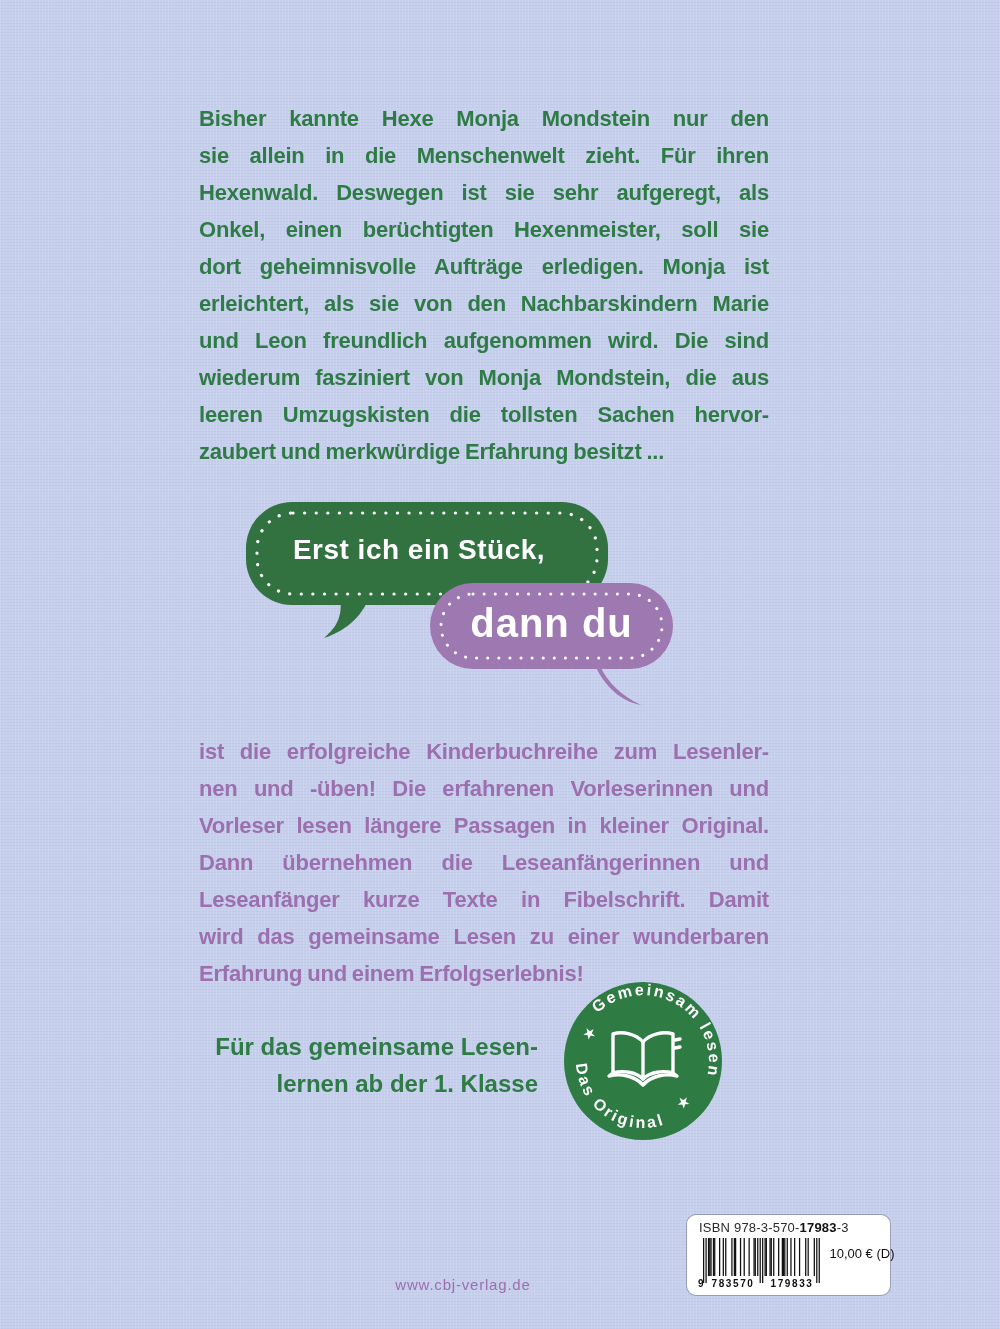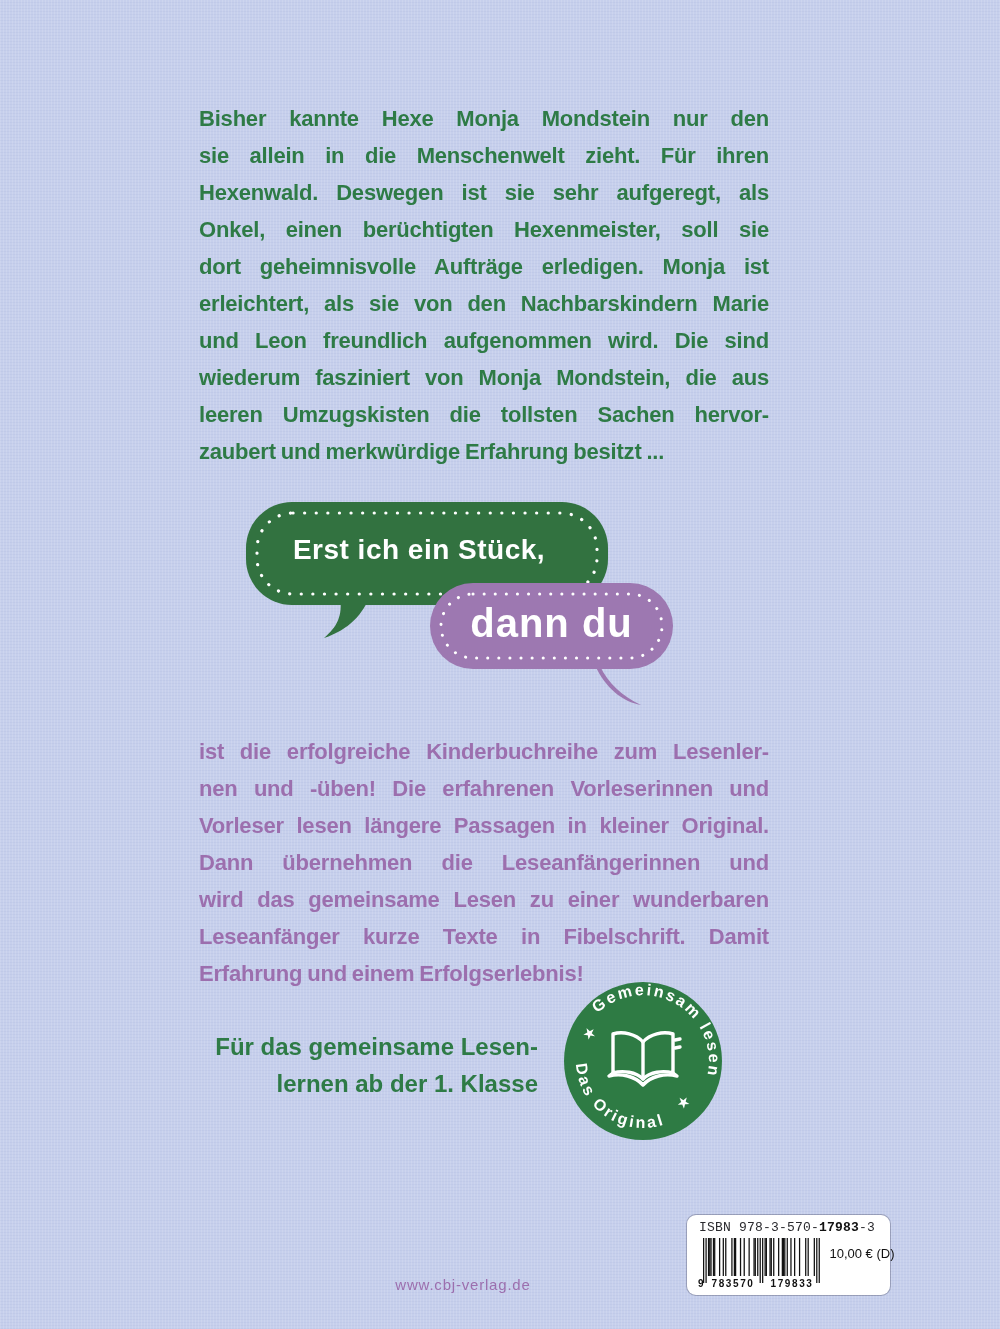--- a/index.html
+++ b/index.html
@@ -24,21 +24,21 @@
   #bubble1-label{left:238px;top:500px;width:362px;height:100px;font-size:28px;letter-spacing:.5px;}
   #bubble2-label{left:430px;top:581px;width:243px;height:84px;font-size:40px;letter-spacing:1px;}
   #cta{position:absolute;left:175px;top:1028px;width:363px;text-align:right;
         font-size:24px;line-height:37px;font-weight:700;}
   #badge{position:absolute;left:563px;top:981px;width:160px;height:160px;}
   .badge-arc{fill:#ffffff;font-weight:700;font-size:16px;letter-spacing:2.2px;
         font-family:"Liberation Sans",sans-serif;}
   #barcode-box{position:absolute;left:687px;top:1215px;width:203px;height:80px;background:#ffffff;
         border-radius:9px;box-shadow:0 0 0 1px rgba(40,40,60,.28);}
   #isbn-line{position:absolute;left:12px;top:5px;font-size:13px;color:#2a2a2e;
-        letter-spacing:.2px;white-space:nowrap;font-family:Liberation Mono, monospace;}
+        letter-spacing:.2px;white-space:nowrap;}
   #isbn-line b{font-weight:700;color:#111;}
   #barcode-svg{position:absolute;left:8px;top:23px;}
   .bc-digit{font-size:10px;letter-spacing:1.6px;fill:#111;font-weight:700;
         font-family:"Liberation Sans",sans-serif;}
   #price{position:absolute;left:132px;top:19px;width:86px;text-align:center;font-size:13px;
         color:#111;white-space:nowrap;margin-top:12px;}
   #footer-url{position:absolute;left:313px;top:1276px;width:300px;text-align:center;
         font-size:15px;font-weight:400;letter-spacing:.8px;color:#9c6fae;}
 </style>
 </head>
@@ -72,22 +72,22 @@
     <path d="M 174,88 C 182,105 196,118 215,127 C 197,124 179,110 169,87 Z" fill="#9d78b1"></path>
     <rect x="15" y="16" width="221" height="64" rx="32" fill="none" stroke="#ffffff" stroke-width="3" stroke-dasharray="0.1 11" stroke-linecap="round"></rect>
   </svg>
   <div id="bubble2-label" class="bubble-label">dann du</div>
 
   <div id="series-blurb" class="para purple">
       <div class="jline">ist die erfolgreiche Kinderbuchreihe zum Lesenler-</div>
       <div class="jline">nen und -üben! Die erfahrenen Vorleserinnen und</div>
       <div class="jline">Vorleser lesen längere Passagen in kleiner Original.</div>
       <div class="jline">Dann übernehmen die Leseanfängerinnen und</div>
+      <div class="jline">Leseanfänger kurze Texte in Fibelschrift. Damit</div>
       <div class="jline">wird das gemeinsame Lesen zu einer wunderbaren</div>
-      <div class="jline">Leseanfänger kurze Texte in Fibelschrift. Damit</div>
       <div class="jline">Erfahrung und einem Erfolgserlebnis!</div>
     </div>
 
   <div id="cta" class="green">
       <div class="jline">Für das gemeinsame Lesen-</div>
       <div class="jline">lernen ab der 1. Klasse</div>
     </div>
 
   <svg id="badge" viewBox="0 0 160 160">
     <circle cx="80" cy="80" r="79" fill="#2e7b44"></circle>

